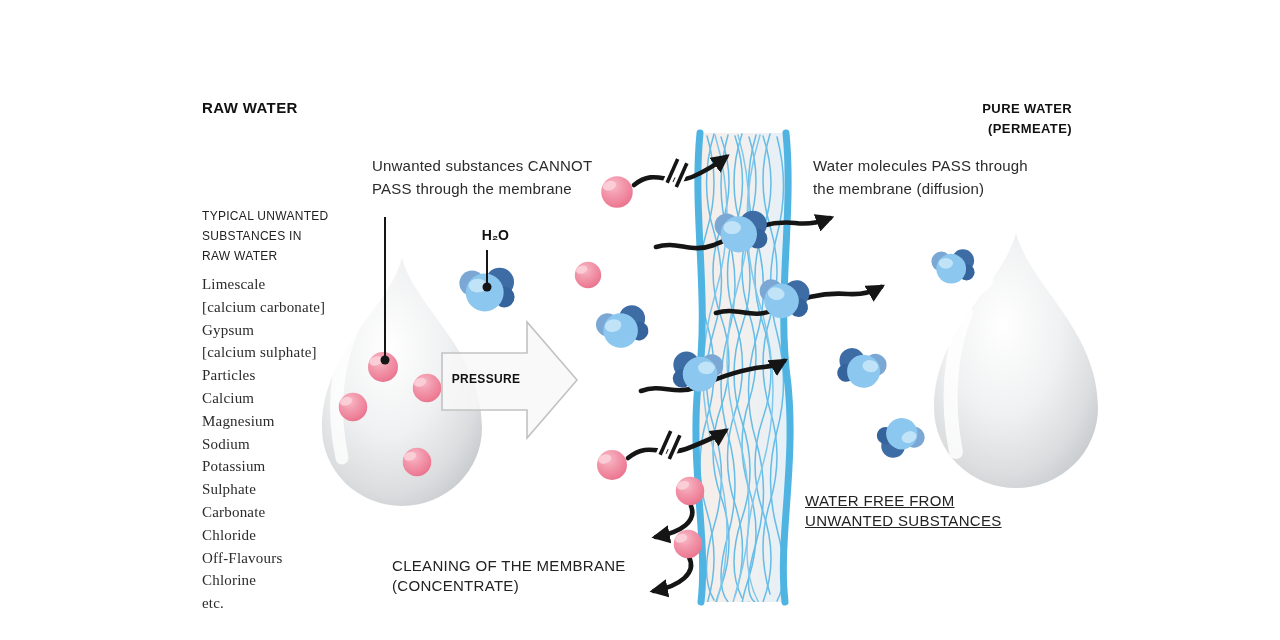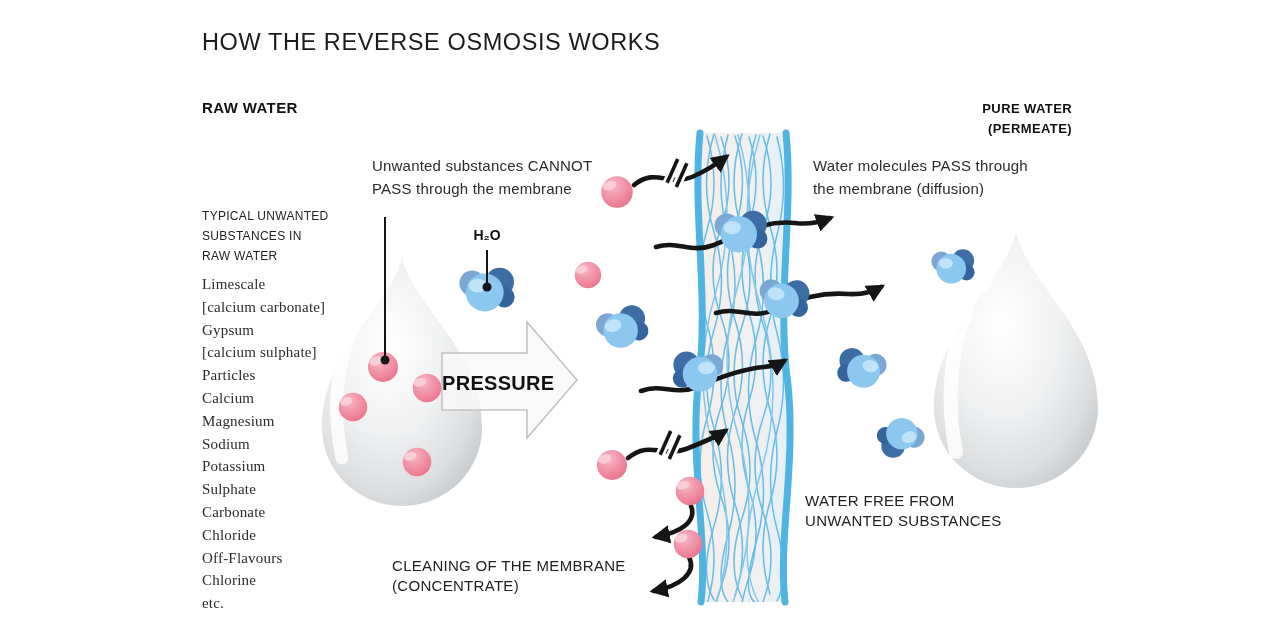--- a/index.html
+++ b/index.html
@@ -8,24 +8,24 @@
   #art{position:absolute;left:0;top:0;}
   .t{position:absolute;white-space:pre-line;}
   .title{left:202px;top:29px;font-size:23.5px;letter-spacing:.6px;font-weight:500;color:#1b1b1b;}
   .raw-label{left:202px;top:99px;font-size:15px;font-weight:700;letter-spacing:.4px;color:#111;}
   .pure-label{left:930px;top:99px;width:142px;text-align:right;font-size:13px;font-weight:700;
               letter-spacing:.4px;line-height:20px;color:#111;}
   .cannot{left:372px;top:154px;font-size:15px;line-height:23px;letter-spacing:.2px;}
   .pass{left:813px;top:154px;font-size:15px;line-height:23px;letter-spacing:.2px;}
   .typ-heading{left:202px;top:206px;font-size:12px;line-height:20px;letter-spacing:.3px;color:#222;}
   .substances{left:202px;top:273px;font-size:15px;line-height:22.8px;letter-spacing:.2px;font-family:Liberation Serif, serif;}
-  .h2o{left:465px;top:227px;width:44px;text-align:center;font-size:14px;font-weight:700;color:#111;}
-  .pressure{left:442px;top:372px;width:88px;text-align:center;font-size:20px;font-weight:700;
+  .h2o{left:465px;top:227px;width:44px;text-align:right;font-size:14px;font-weight:700;color:#111;}
+  .pressure{left:442px;top:372px;width:88px;text-align:center;font-size:12px;font-weight:700;
             letter-spacing:.3px;color:#111;}
-  .water-free{left:805px;top:491px;font-size:15px;line-height:19.5px;letter-spacing:.3px;color:#222;}
+  .water-free{left:805px;top:491px;font-size:15px;line-height:19.5px;letter-spacing:.3px;color:#222;text-decoration:underline;}
   .cleaning{left:392px;top:556px;font-size:15px;line-height:20px;letter-spacing:.3px;color:#222;}
 </style>
 </head>
 <body>
 
 <div id="stage">
 
   <svg id="art" width="1280" height="640" viewBox="0 0 1280 640">
     <defs>
       <radialGradient id="dropG" cx="42%" cy="36%" r="78%">
@@ -150,21 +150,20 @@
     </g>
 
     <g stroke="#151515" stroke-width="2">
       <line x1="385" y1="217" x2="385" y2="360"></line>
       <circle cx="385" cy="360" r="4.5" fill="#151515" stroke="none"></circle>
       <line x1="487" y1="250" x2="487" y2="287"></line>
       <circle cx="487" cy="287" r="4.5" fill="#151515" stroke="none"></circle>
     </g>
   </svg>
 
-  <div class="t title">HOW THE REVERSE OSMOSIS WORKS</div>
   <div class="t raw-label">RAW WATER</div>
   <div class="t pure-label">PURE WATER
 (PERMEATE)</div>
   <div class="t cannot">Unwanted substances CANNOT
 PASS through the membrane</div>
   <div class="t pass">Water molecules PASS through
 the membrane (diffusion)</div>
   <div class="t typ-heading">TYPICAL UNWANTED
 SUBSTANCES IN
 RAW WATER</div>

